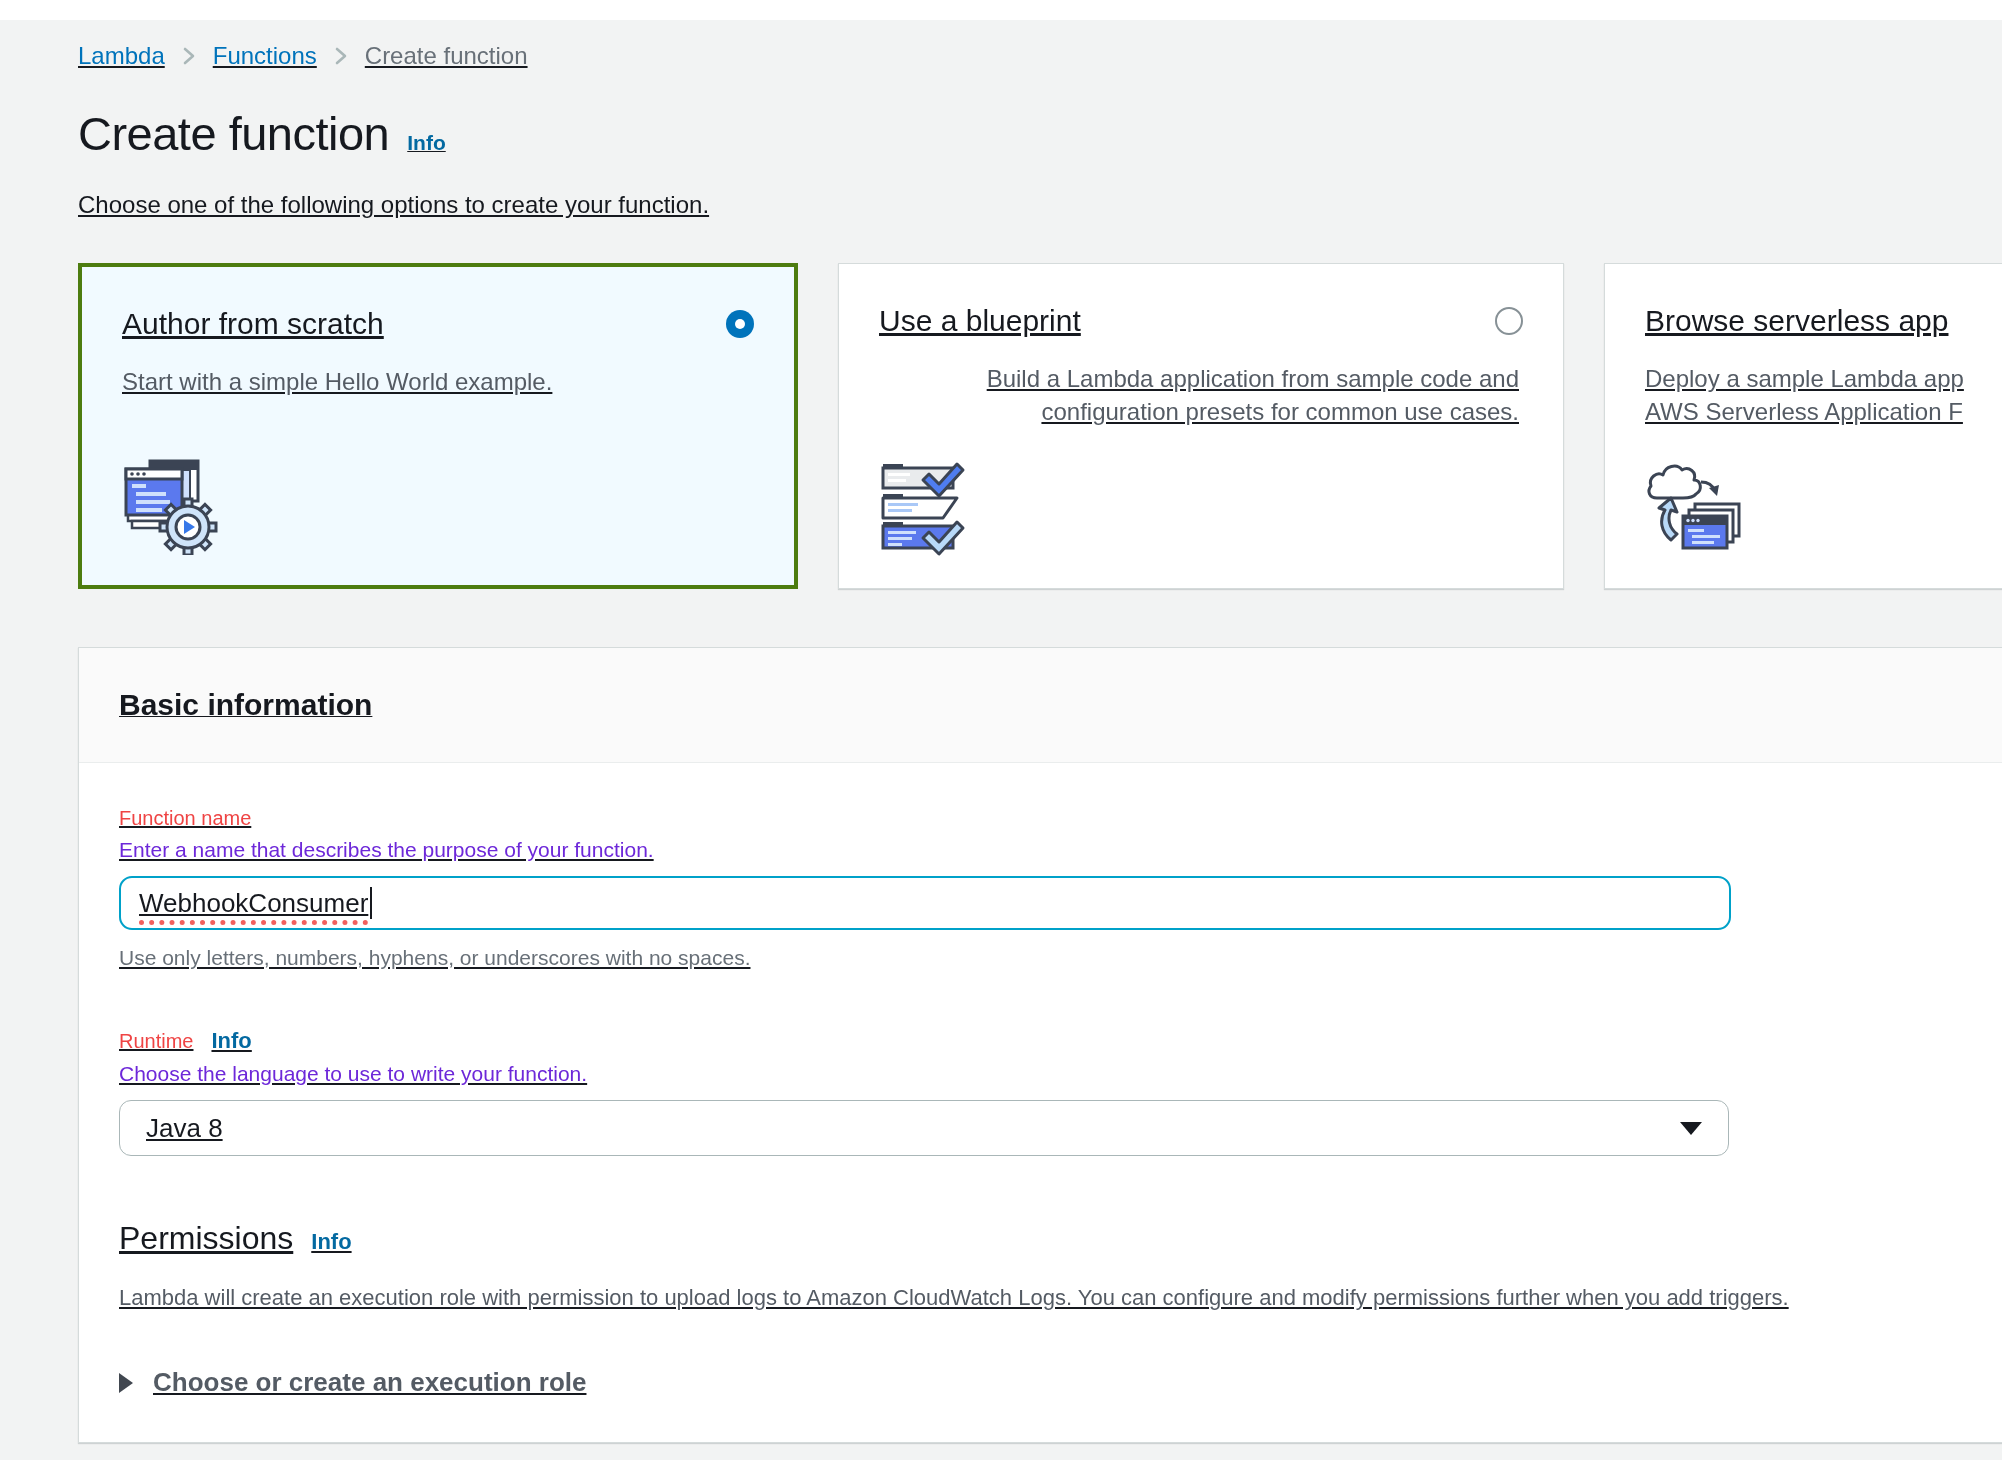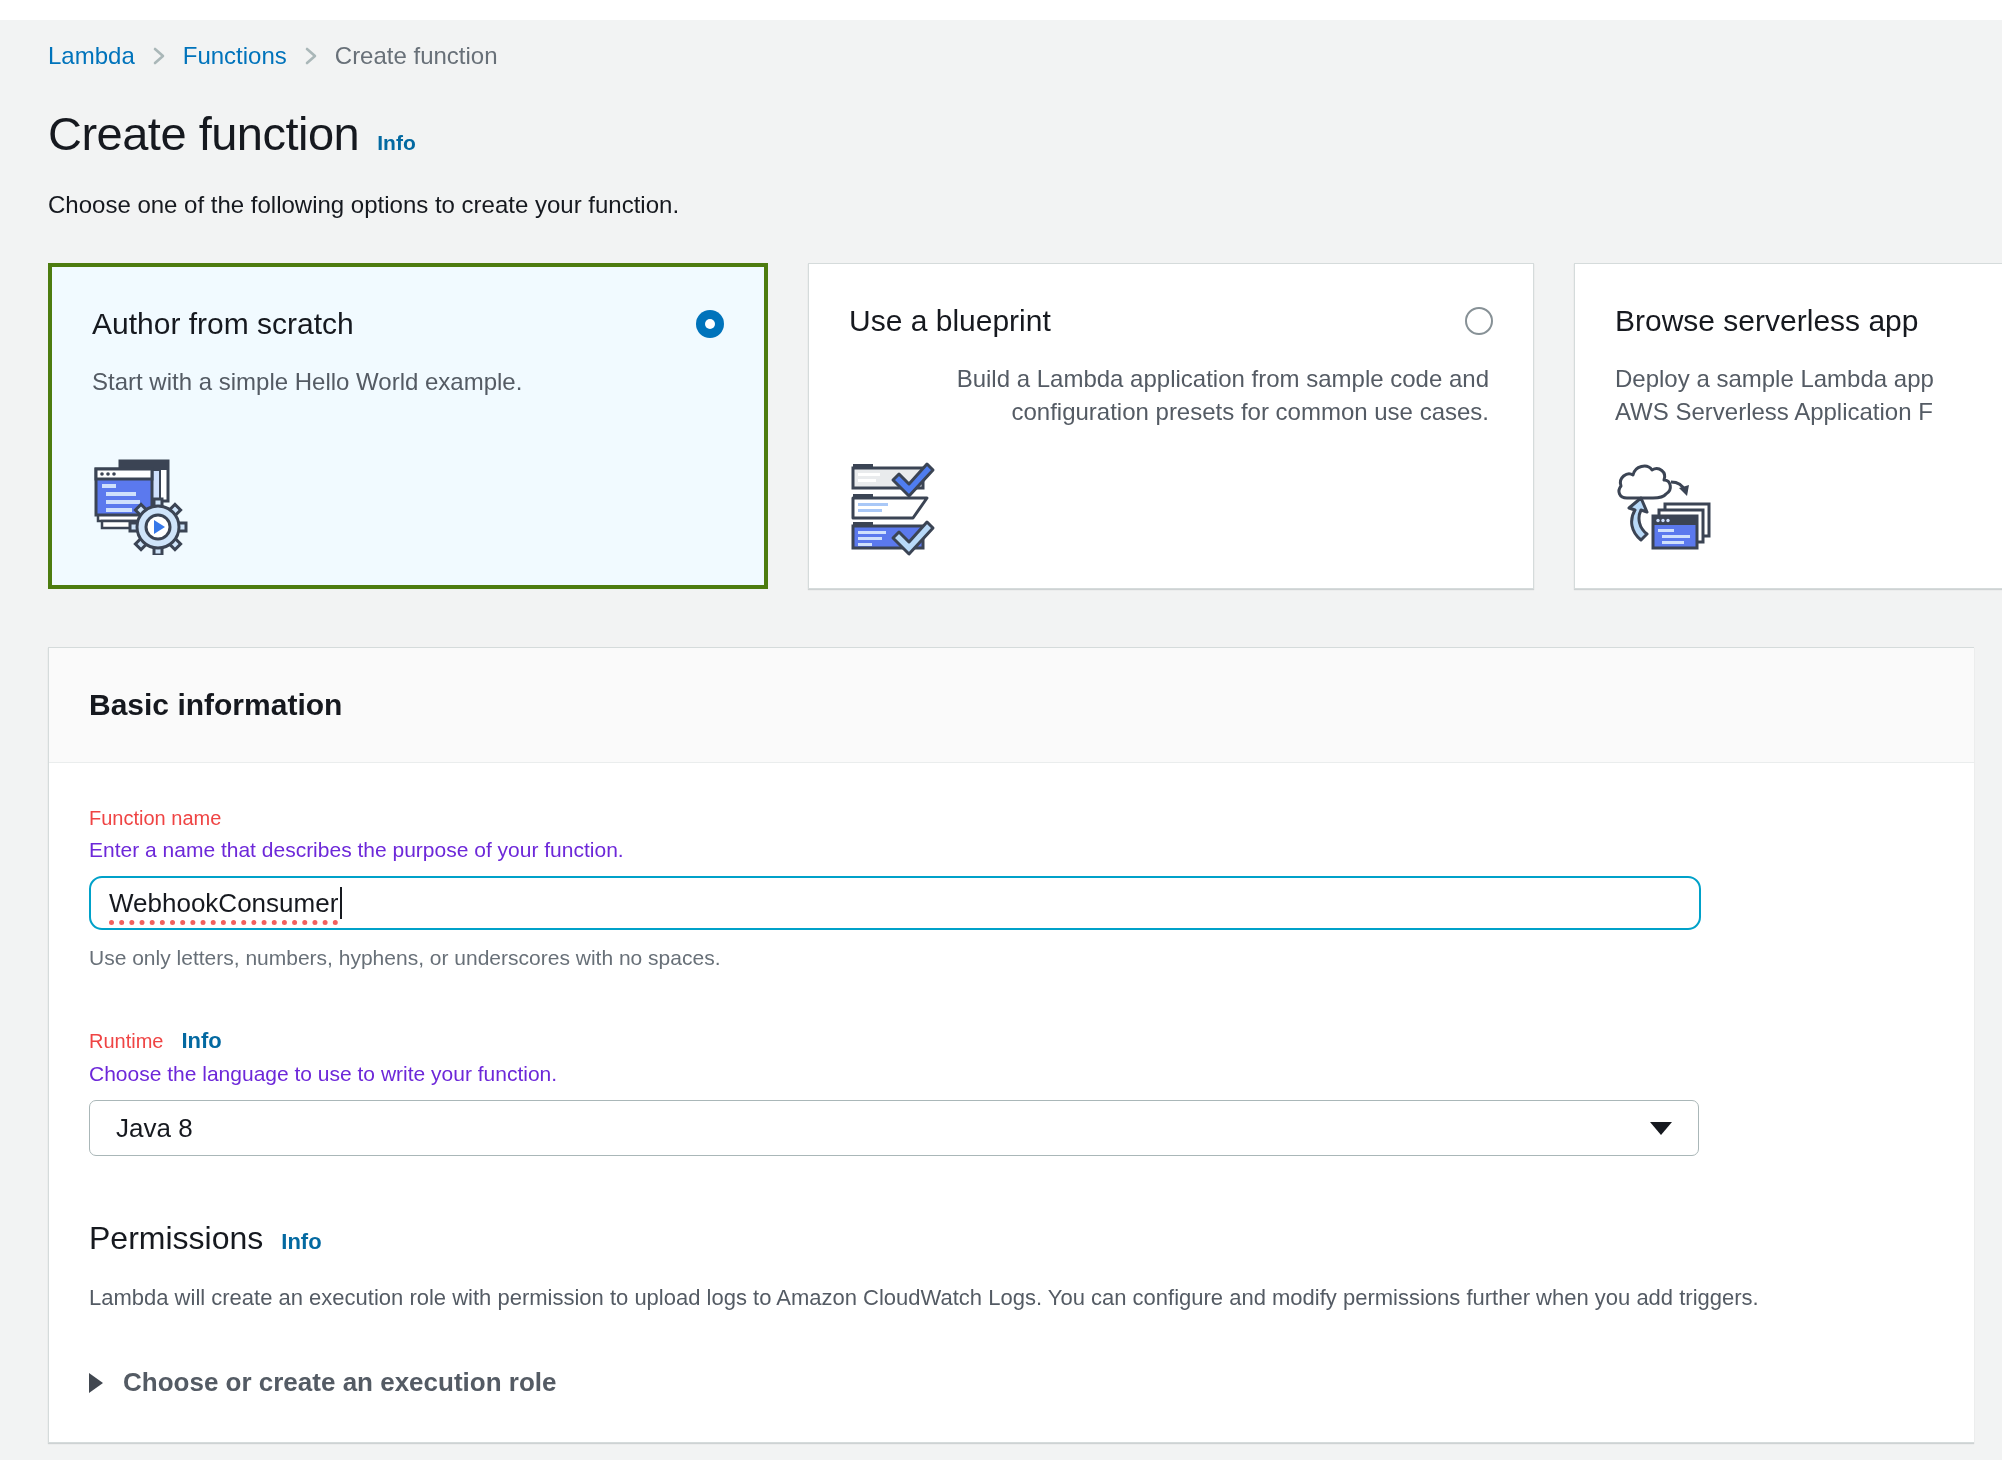--- a/index.html
+++ b/index.html
@@ -5,21 +5,21 @@
   * { margin:0; padding:0; box-sizing:border-box; }
   html,body { width:2002px; height:1460px; }
   body {
     position:relative;
     background:#f2f3f3;
     font-family:"Liberation Sans", sans-serif;
     color:#16191f;
     overflow:hidden;
   }
   .top-strip { height:20px; background:#ffffff; width:100%; }
-  .content { padding-left:48px; }
+  .content { padding-left:78px;text-decoration:underline; }
 
   
   .breadcrumb { display:flex; align-items:center; margin-top:22px; font-size:24px; gap:16px; }
   .breadcrumb a { color:#0073bb; text-decoration:none; cursor:pointer; }
   .breadcrumb .current { color:#687078; }
   .crumb-sep { display:inline-flex; align-items:center; }
 
   
   h1 { margin-top:36px; font-size:47px; font-weight:500; color:#16191f; letter-spacing:-0.5px; display:inline-block; }
   .info-link { color:#0369a1; font-weight:700; font-size:21px; margin-left:18px; cursor:pointer; }
@@ -88,21 +88,21 @@
   }
   .caret { display:inline-block; width:2px; height:32px; background:#16191f; margin-left:2px; }
 
   .runtime-block { margin-top:58px; }
   .label-row { display:flex; align-items:baseline; }
   .label-row .info-link { font-size:22px; margin-left:18px; }
 
   .select {
     margin-top:14px;
     width:1610px; height:56px;
-    border:1px solid #aab7b8; border-radius:7px;
+    border:1px solid #aab7b8; border-radius:12px;
     background:#ffffff;
     display:flex; align-items:center; justify-content:space-between;
     padding:0 26px;
     font-size:26px; color:#16191f;
     cursor:pointer;
   }
   .chevron-down { width:0; height:0; border-left:11px solid transparent; border-right:11px solid transparent; border-top:13px solid #16191f; }
 
   .permissions-block { margin-top:64px; }
   .permissions-title { font-size:32px; font-weight:400; color:#16191f; display:inline-block; }

